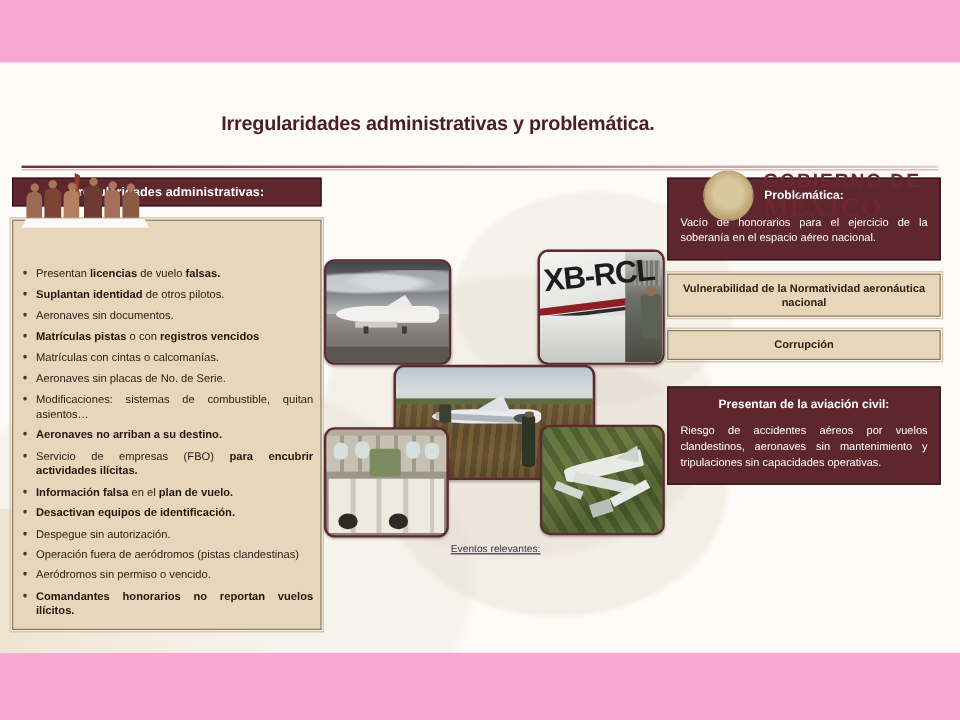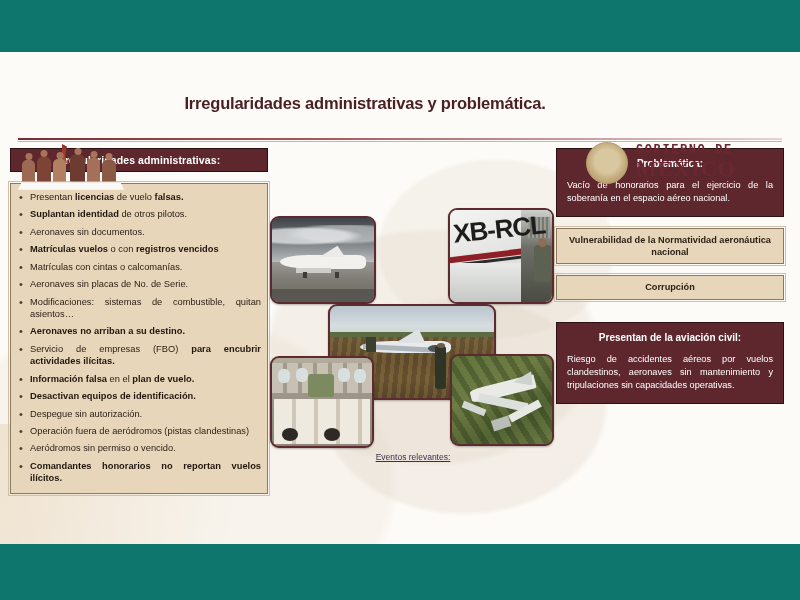--- a/index.html
+++ b/index.html
@@ -2,21 +2,21 @@
 <html><head>
 <meta charset="utf-8">
 <title>Irregularidades administrativas y problemática</title>
 <style>
   * { box-sizing: border-box; margin: 0; padding: 0; }
   html, body {
     width: 800px; height: 600px;
     background: #000; overflow: hidden;
     font-family: "Liberation Sans", sans-serif;
   }
-  #viewport { position: relative; width: 800px; height: 600px; background: #0f766e; }
+  #viewport { position: relative; width: 800px; height: 600px; background: #f9a8d4; }
 
   
   #slide {
     position: absolute; left: 0; top: 52px;
     width: 800px; height: 492px;
     background: #fdfbf7;
     overflow: hidden;
   }
   
   #slide::before {
@@ -70,41 +70,41 @@
 
   
   #gob-logo { position: absolute; right: 18px; top: 88px; width: 200px; height: 48px; }
   #gob-eagle {
     position: absolute; left: 4px; top: 2px; width: 42px; height: 42px;
     border-radius: 50%;
     background: radial-gradient(circle at 50% 45%, #d8c79f 0 40%, #c3ab7c 62%, #a88d5c 100%);
     border: 1px solid #b49d6e;
   }
   #gob-text { position: absolute; left: 54px; top: 3px; color: #6d2732; }
-  #gob-line1 { font-size: 12px; font-weight: bold; letter-spacing: 1.6px;
-               font-family: Liberation Mono, monospace; }
+  #gob-line1 { font-size: 16px; font-weight: bold; letter-spacing: 1.6px;
+               font-family: Liberation Sans, sans-serif; }
   #gob-line2 { font-size: 22px; font-weight: bold; letter-spacing: 1.2px; line-height: 1.05;
                font-family: "Liberation Serif", serif; }
 
   
   #left-col { position: absolute; left: 10px; top: 96px; width: 258px; z-index: 4; }
   .band-title {
     background: #5e272d; color: #ffffff;
     border: 1px solid #2b1113;
     font-size: 10.5px; font-weight: bold; text-align: center;
     padding: 5px 4px; letter-spacing: .1px;
   }
   #irreg-panel {
     margin-top: 11px;
     background: #e7d6b9;
     border: 1px solid #8a7a63;
     outline: 1px solid #cfc0a6; outline-offset: 1px;
     padding: 7px 6px 9px 4px;
   }
-  ul.bullets { list-style: none; }
+  ul.bullets { list-style: none; margin-top: 31px; }
   ul.bullets li {
     position: relative;
     padding-left: 15px;
     margin-bottom: 5.2px;
     font-size: 9.3px;
     line-height: 1.32;
     color: #2d2118;
     text-align: justify;
   }
   ul.bullets li:last-child { margin-bottom: 0; }
@@ -206,21 +206,21 @@
       <div class="header-rule thin"></div>
     </div>
 
     <div id="left-col">
       <div class="band-title">Irregularidades administrativas:</div>
       <div id="irreg-panel">
         <ul class="bullets" id="bullet-list">
             <li><span>Presentan </span><b>licencias</b><span> de vuelo </span><b>falsas.</b></li>
             <li><b>Suplantan identidad</b><span> de otros pilotos.</span></li>
             <li><span>Aeronaves sin documentos.</span></li>
-            <li><b>Matrículas vuelos</b><span> o con </span><b>registros vencidos</b></li>
+            <li><b>Matrículas pistas</b><span> o con </span><b>registros vencidos</b></li>
             <li><span>Matrículas con cintas o calcomanías.</span></li>
             <li><span>Aeronaves sin placas de No. de Serie.</span></li>
             <li><span>Modificaciones: sistemas de combustible, quitan asientos…</span></li>
             <li><b>Aeronaves no arriban a su destino.</b></li>
             <li><span>Servicio de empresas (FBO) </span><b>para encubrir actividades ilícitas.</b></li>
             <li><b>Información falsa</b><span> en el </span><b>plan de vuelo.</b></li>
             <li><b>Desactivan equipos de identificación.</b></li>
             <li><span>Despegue sin autorización.</span></li>
             <li><span>Operación fuera de aeródromos (pistas clandestinas)</span></li>
             <li><span>Aeródromos sin permiso o vencido.</span></li>

